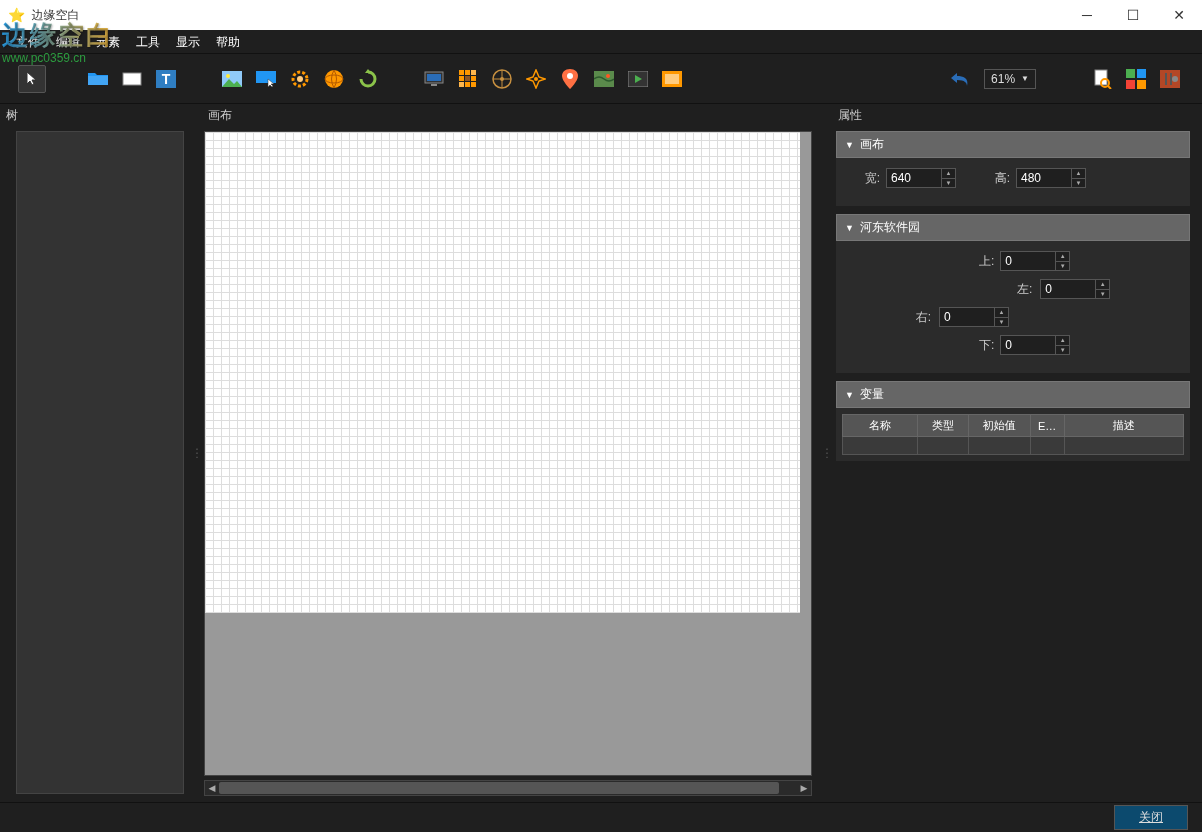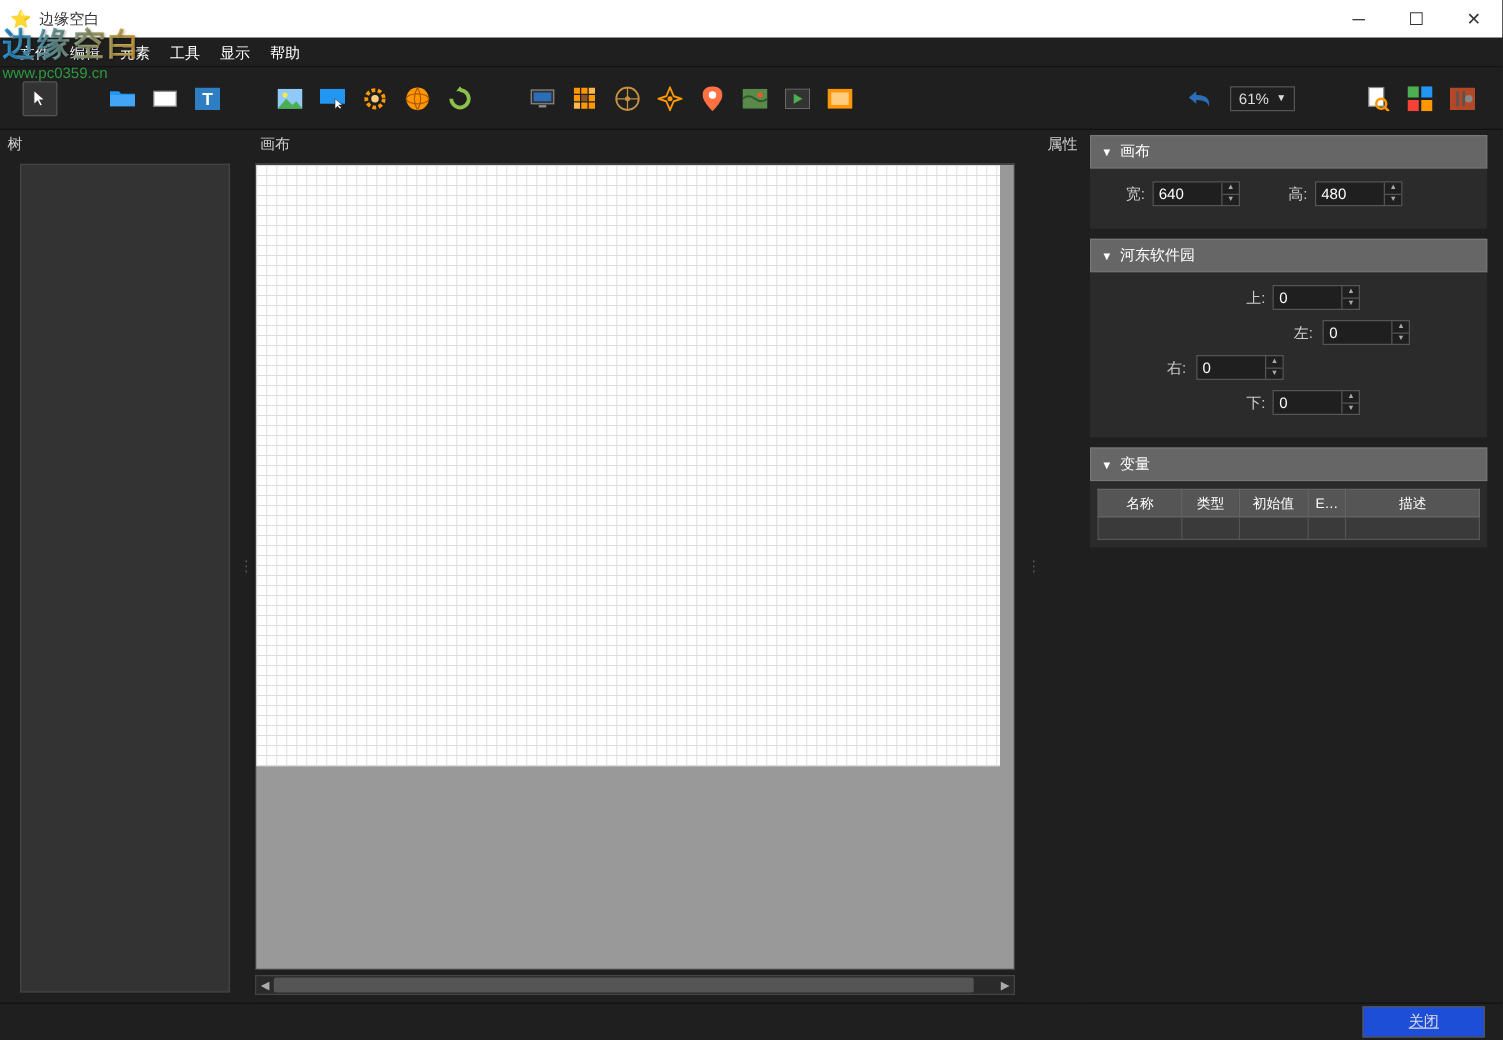--- a/index.html
+++ b/index.html
@@ -155,21 +155,21 @@
 .splitter {
   width: 10px;
   background: #1f1f1f;
   cursor: col-resize;
   display:flex;align-items:center;justify-content:center;
   color:#555;
 }
 .props-panel {
   width: 370px;
   display: flex;
-  flex-direction: row;
+  flex-direction: column;
 }
 .props-content {
   flex: 1;
   margin: 4px 12px 8px 4px;
   overflow-y: auto;
 }
 .section {
   margin-bottom: 8px;
 }
 .section-header {
@@ -257,24 +257,24 @@
 .footer {
   height: 30px;
   background: #1f1f1f;
   display: flex;
   align-items: center;
   justify-content: flex-end;
   padding: 0 14px;
   border-top: 1px solid #111;
 }
 .footer .btn {
-  background: #1d4ed8;
+  background: #0c4a6e;
   border: 1px solid #555;
   color: #ddd;
-  padding: 3px 36px;
+  padding: 3px 24px;
   cursor: pointer;
   text-decoration: underline;
 }
 svg { display: block; }
 </style>
 </head>
 <body>
 
 <div class="titlebar">
   <span class="app-icon">⭐</span>

